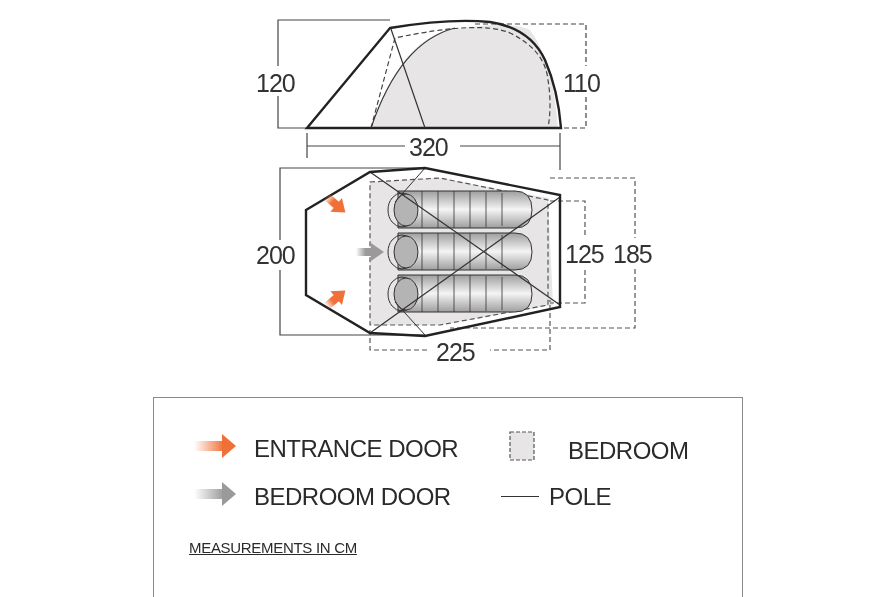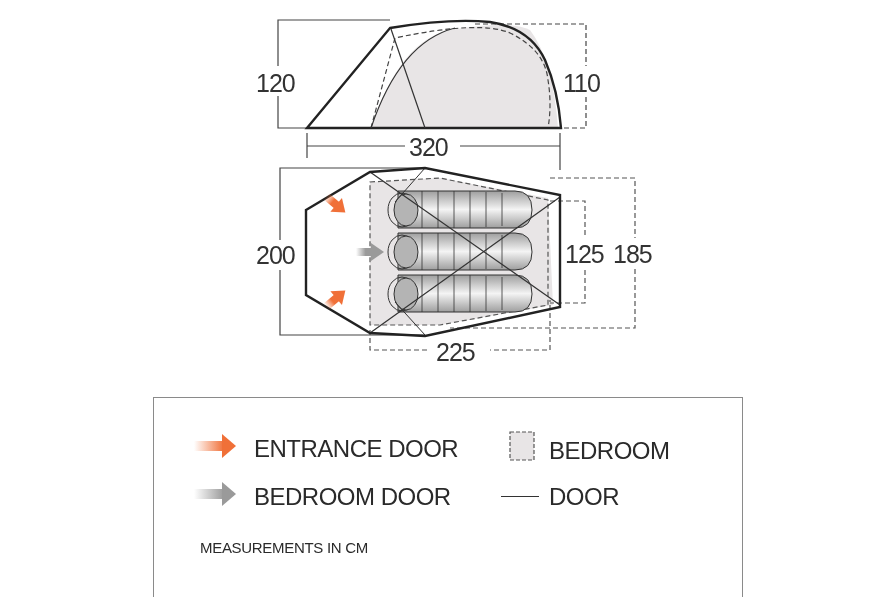--- a/index.html
+++ b/index.html
@@ -153,31 +153,31 @@
         </linearGradient>
       </defs>
     <rect x="0" y="7" width="30" height="10" fill="url(#lgO)"></rect>
     <polygon points="28,0 42,12 28,24" fill="#f07038"></polygon>
   </svg>
   <div class="legend-text" style="left:100px;top:37px;">ENTRANCE DOOR</div>
 
   <svg class="legend-icon" style="left:355px;top:33px;" width="26" height="30" viewBox="0 0 26 30">
     <rect x="1" y="1" width="24" height="28" fill="#e8e5e6" stroke="#555" stroke-width="1.2" stroke-dasharray="4,2"></rect>
   </svg>
-  <div class="legend-text" style="left:395px;top:39px;">BEDROOM</div>
+  <div class="legend-text" style="left:414px;top:39px;">BEDROOM</div>
 
   <svg class="legend-icon" style="left:40px;top:84px;" width="44" height="24" viewBox="0 0 44 24">
     <defs>
         <linearGradient id="lgG" x1="0" y1="0" x2="1" y2="0">
           <stop offset="0" stop-color="#9a9a9a" stop-opacity="0"></stop>
           <stop offset="1" stop-color="#9a9a9a"></stop>
         </linearGradient>
       </defs>
     <rect x="0" y="7" width="30" height="10" fill="url(#lgG)"></rect>
     <polygon points="28,0 42,12 28,24" fill="#9a9a9a"></polygon>
   </svg>
   <div class="legend-text" style="left:100px;top:85px;">BEDROOM DOOR</div>
 
   <div class="legend-icon" style="left:347px;top:98px;width:38px;height:0;border-top:1.5px solid #333;"></div>
-  <div class="legend-text" style="left:395px;top:85px;">DOOR</div>
+  <div class="legend-text" style="left:395px;top:85px;">POLE</div>
 
-  <div class="legend-note" style="left:46px;top:141px;">MEASUREMENTS IN CM</div>
+  <div class="legend-note" style="left:35px;top:141px;text-decoration:underline;">MEASUREMENTS IN CM</div>
 </div>
 
 </body></html>

